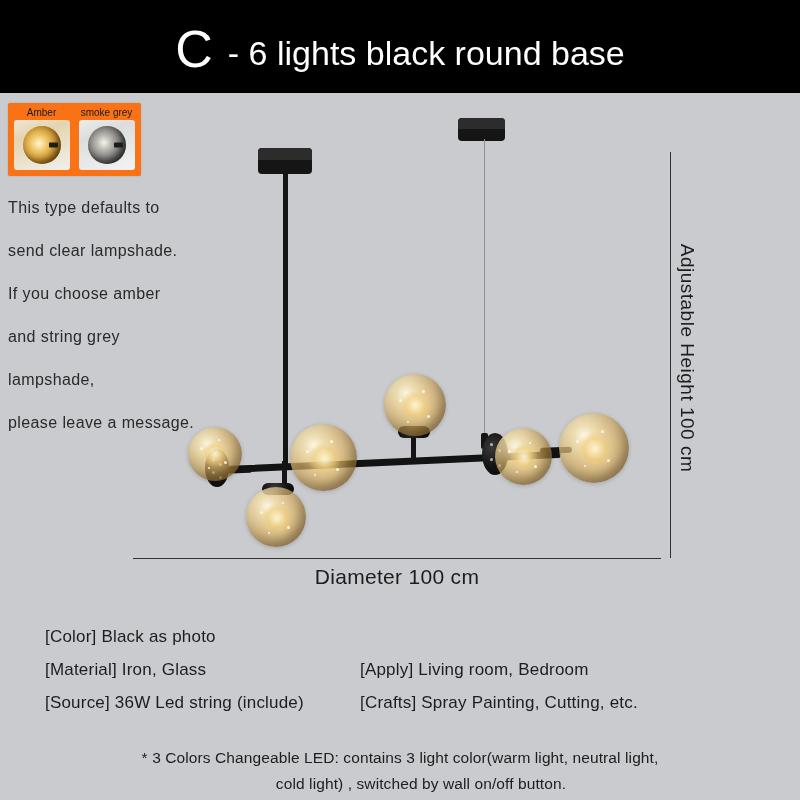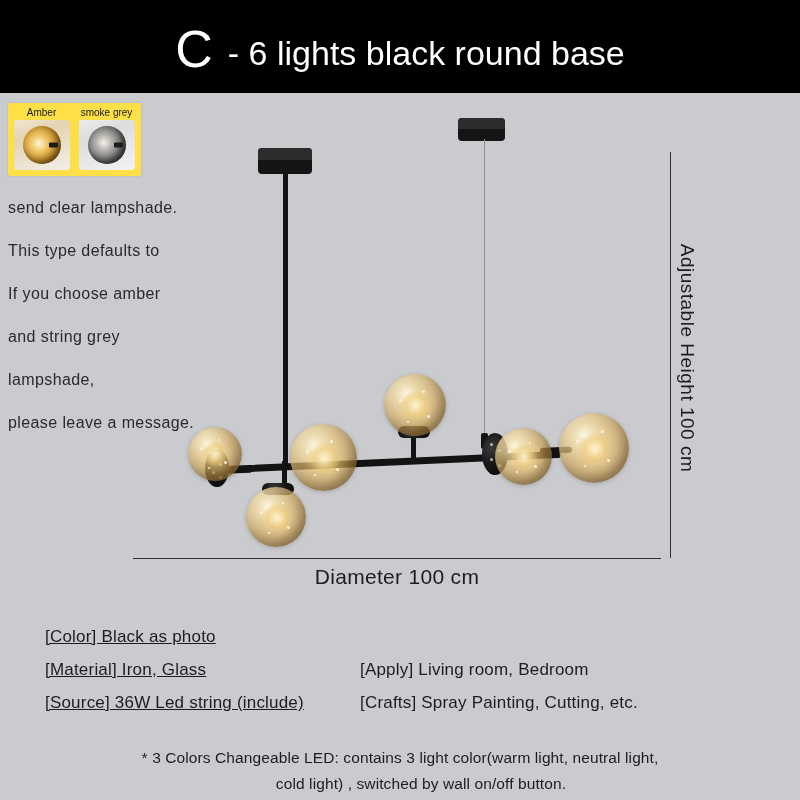--- a/index.html
+++ b/index.html
@@ -21,21 +21,21 @@
   .header-inner{display:flex;align-items:baseline;color:#fff;white-space:nowrap;}
   .variant-letter{
     font-size:52px;line-height:1;font-weight:300;color:#fff;
     letter-spacing:1px;margin-right:14px;position:relative;top:2px;
   }
   .variant-title{font-size:34px;line-height:1;font-weight:400;color:#fff;}
 
   
   .swatch-card{
     position:absolute;left:8px;top:103px;width:133px;height:73px;
-    background:#fde047;border-radius:2px;
+    background:#f97316;border-radius:2px;
     box-shadow:0 0 2px rgba(0,0,0,.18);
     display:flex;padding:4px 3px 3px 3px;box-sizing:border-box;gap:4px;
   }
   .swatch{width:61px;display:flex;flex-direction:column;align-items:center;}
   .swatch-label{font-size:10px;color:#1a1a1a;line-height:12px;margin-bottom:1px;white-space:nowrap;}
   .swatch-img{width:56px;height:50px;border-radius:3px;position:relative;overflow:hidden;}
   .sw-amber{background:linear-gradient(160deg,#efe6d4 0%,#e4d4b0 30%,#f2f0ec 100%);}
   .sw-grey{background:linear-gradient(160deg,#eceded 0%,#dcdddd 30%,#f3f3f3 100%);}
   .ball{position:absolute;left:50%;top:50%;transform:translate(-50%,-50%);
         width:38px;height:38px;border-radius:50%;}
@@ -89,21 +89,21 @@
     box-shadow:inset -4px -5px 12px rgba(60,40,10,.45), inset 3px 3px 10px rgba(255,245,210,.45), 0 1px 4px rgba(0,0,0,.18);
   }
   .globe .spark{position:absolute;border-radius:50%;background:#fff7dc;opacity:.9;}
   .globe .filament{position:absolute;border-radius:50%;
      background:radial-gradient(circle, rgba(255,244,208,.95) 0%, rgba(240,205,120,.55) 45%, rgba(255,255,255,0) 72%);}
 
   
   .specs{position:absolute;left:0;top:620px;width:800px;}
   .spec-row{display:flex;}
   .spec-cell{font-size:17px;color:#1d1d1d;line-height:33px;letter-spacing:.2px;white-space:nowrap;}
-  .spec-left{width:360px;padding-left:45px;box-sizing:border-box;text-decoration:underline;}
+  .spec-left{width:360px;padding-left:45px;box-sizing:border-box;}
   .spec-right{padding-left:0;}
 
   
   .footer{position:absolute;left:0;top:745px;width:800px;text-align:center;}
   .footer-line{font-size:15.5px;color:#1d1d1d;line-height:26px;letter-spacing:.1px;white-space:nowrap;}
   .footer-line.second{padding-left:42px;}
 </style>
 </head>
 <body>
 
@@ -132,22 +132,22 @@
       <div class="swatch-img sw-grey">
         <div class="ball ball-grey">
           <div class="ball-neck"></div>
         </div>
       </div>
     </div>
 
   </div>
 
   <div class="note-block">
+    <div class="note-line">This type defaults to</div>
     <div class="note-line">send clear lampshade.</div>
-    <div class="note-line">This type defaults to</div>
     <div class="note-line">If you choose amber</div>
     <div class="note-line">and string grey</div>
     <div class="note-line">lampshade,</div>
     <div class="note-line">please leave a message.</div>
   </div>
 
   <div class="fixture">
 
     <div class="canopy" style="left:258px;top:55px;width:54px;height:26px;">
       <div class="cap"></div>

